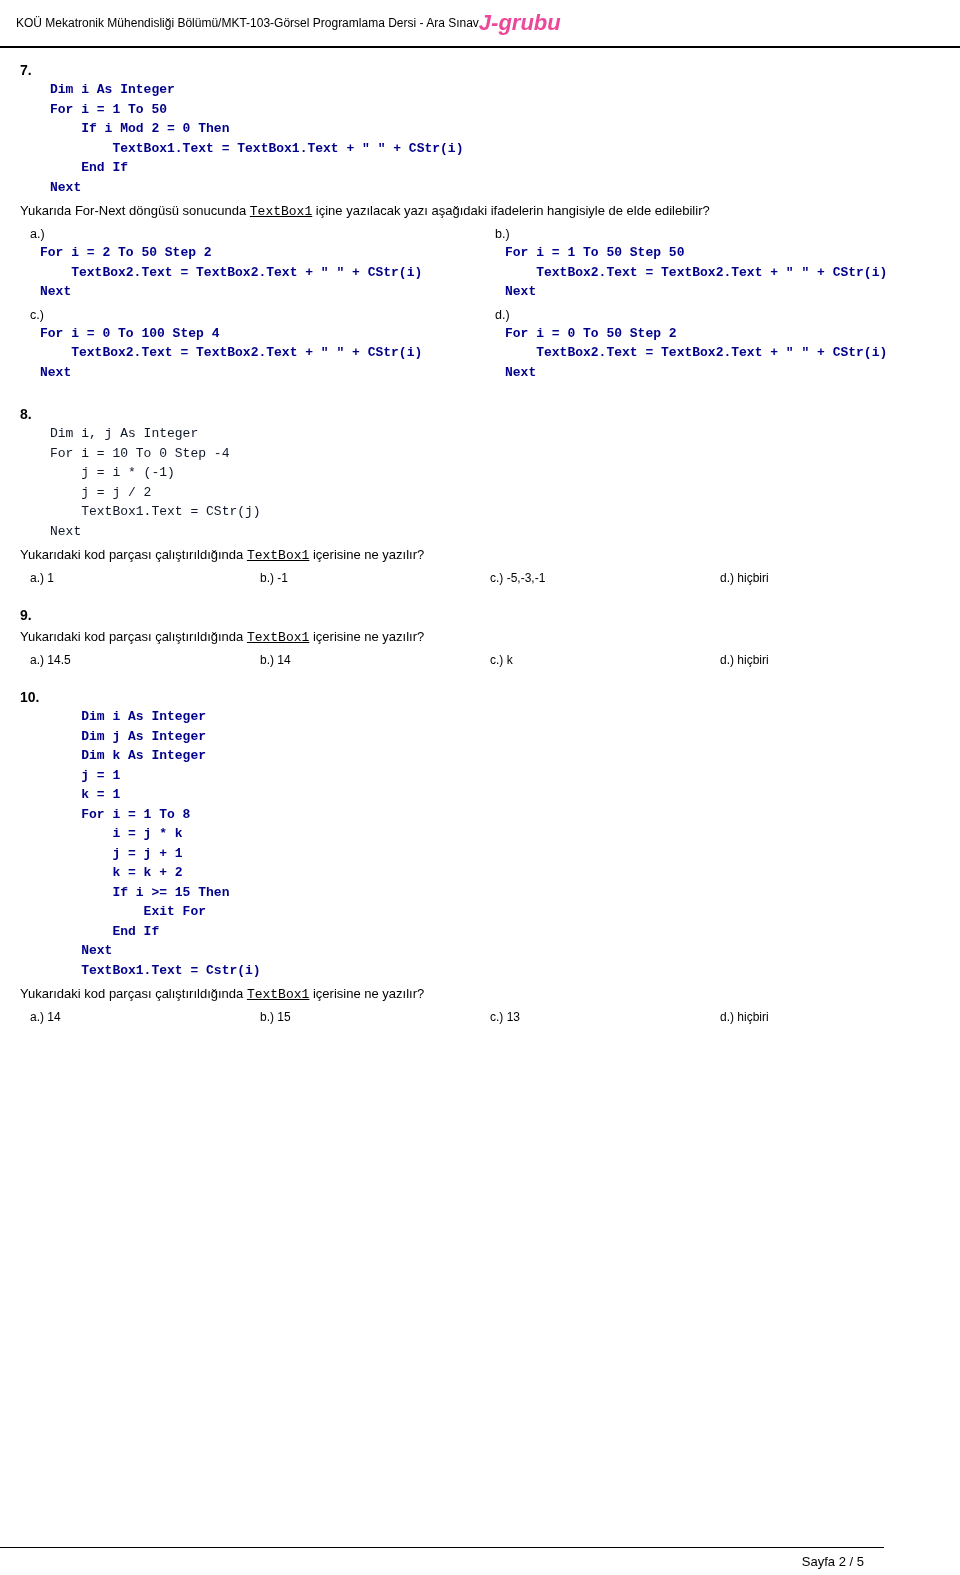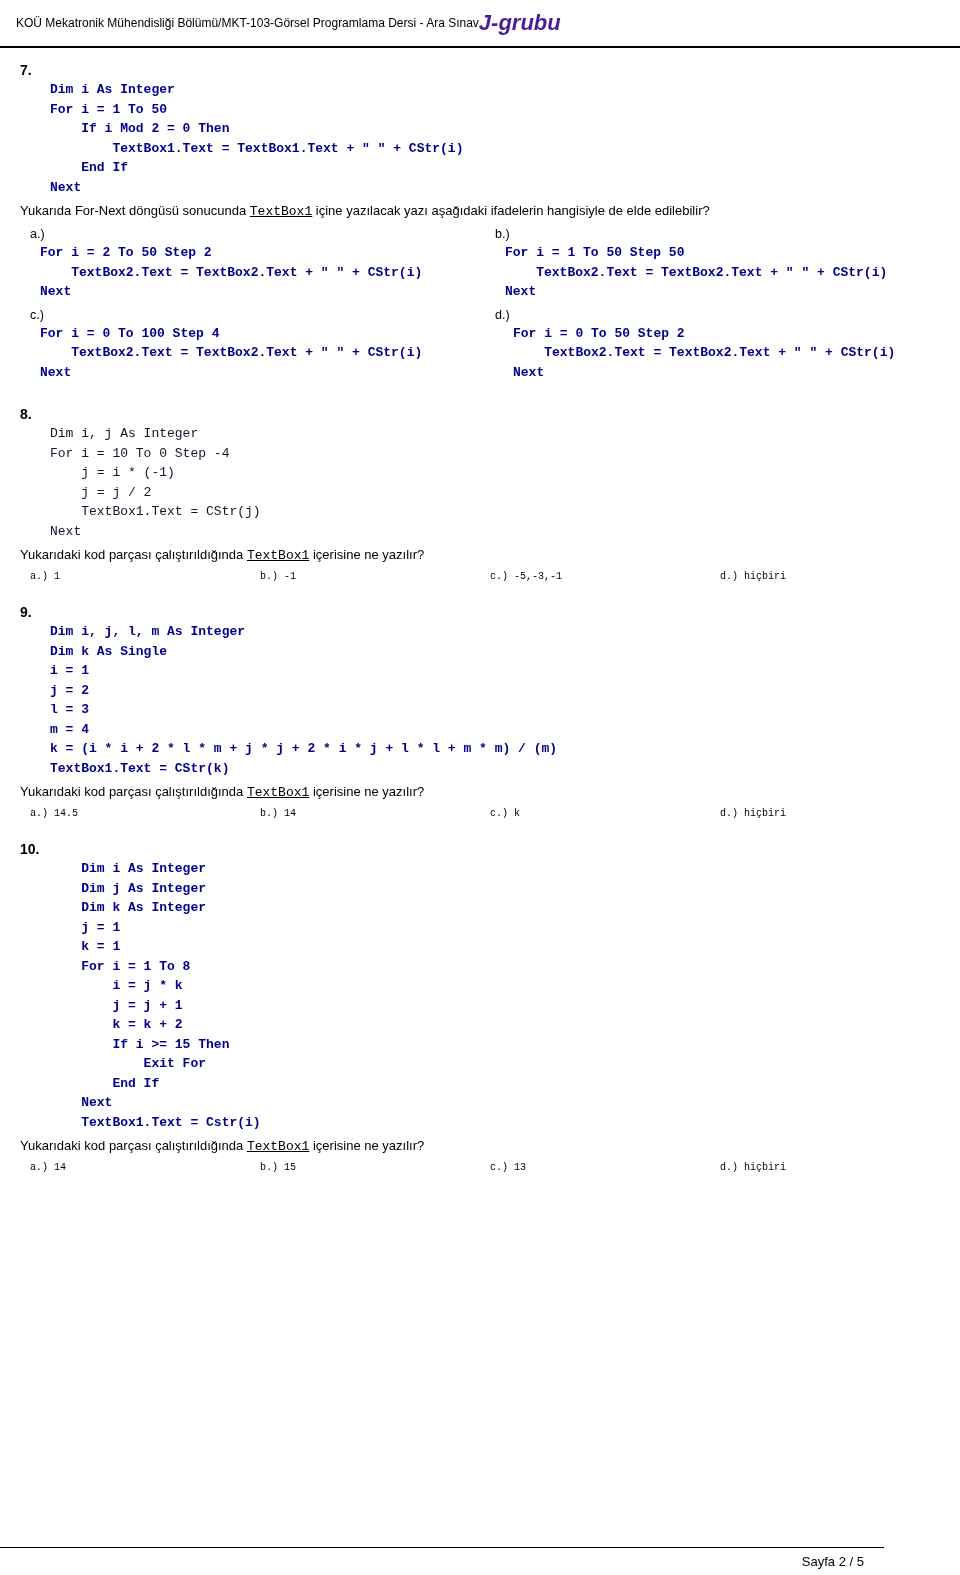--- a/index.html
+++ b/index.html
@@ -24,21 +24,21 @@
       font-size: 12px;
       font-weight: normal;
     }
     .header-logo {
       font-size: 22px;
       font-weight: bold;
       font-style: italic;
       color: #c00;
     }
     .header-logo span {
-      color: #4c1d95;
+      color: #ec4899;
     }
 
     .content {
       padding: 14px 20px 20px 20px;
     }
 
     .question-block {
       margin-bottom: 22px;
     }
 
@@ -64,22 +64,21 @@
     }
 
     .option-label {
       font-weight: normal;
     }
 
     .answers-row {
       display: flex;
       gap: 0;
       margin: 8px 0 4px 0;
-      font-size: 10px;
-      font-family: Liberation Mono, monospace;
+      font-size: 12px;
     }
     .answer-item {
       flex: 1;
       text-align: left;
       padding-left: 10px;
     }
 
     .underline {
       text-decoration: underline;
       font-family: Liberation Mono, monospace;
@@ -146,21 +145,21 @@
 Next</span></pre>
       </div>
       <div class="option-block">
         <span class="option-label">c.)</span>
         <pre style="margin-left:10px;"><span style="color:#00008B;font-weight:bold;">For i = 0 To 100 Step 4
     TextBox2.Text = TextBox2.Text + " " + CStr(i)
 Next</span></pre>
       </div>
       <div class="option-block">
         <span class="option-label">d.)</span>
-        <pre style="margin-left:18px;"><span style="color:#00008B;font-weight:bold;">For i = 0 To 50 Step 2
+        <pre style="margin-left:10px;"><span style="color:#00008B;font-weight:bold;">For i = 0 To 50 Step 2
     TextBox2.Text = TextBox2.Text + " " + CStr(i)
 Next</span></pre>
       </div>
     </div>
   </div>
 
   <div class="question-block">
     <span class="question-number">8.</span>
     <pre><span style="color:#0f172a;font-weight:normal;">Dim i, j As Integer
 For i = 10 To 0 Step -4
@@ -174,28 +173,20 @@
     <div class="answers-row">
       <span class="answer-item">a.)  1</span>
       <span class="answer-item">b.)  -1</span>
       <span class="answer-item">c.)  -5,-3,-1</span>
       <span class="answer-item">d.)  hiçbiri</span>
     </div>
   </div>
 
   <div class="question-block">
     <span class="question-number">9.</span>
-    <pre><span style="color:#00008B;font-weight:bold;">Dim i, j, l, m As Integer
-Dim k As Single
-i = 1
-j = 2
-l = 3
-m = 4
-k = (i * i + 2 * l * m + j * j + 2 * i * j + l * l + m * m) / (m)
-TextBox1.Text = CStr(k)</span></pre>
     <div class="question-text">
       Yukarıdaki kod parçası çalıştırıldığında <span class="underline">TextBox1</span> içerisine ne yazılır?
     </div>
     <div class="answers-row">
       <span class="answer-item">a.)  14.5</span>
       <span class="answer-item">b.)  14</span>
       <span class="answer-item">c.)  k</span>
       <span class="answer-item">d.)  hiçbiri</span>
     </div>
   </div>

